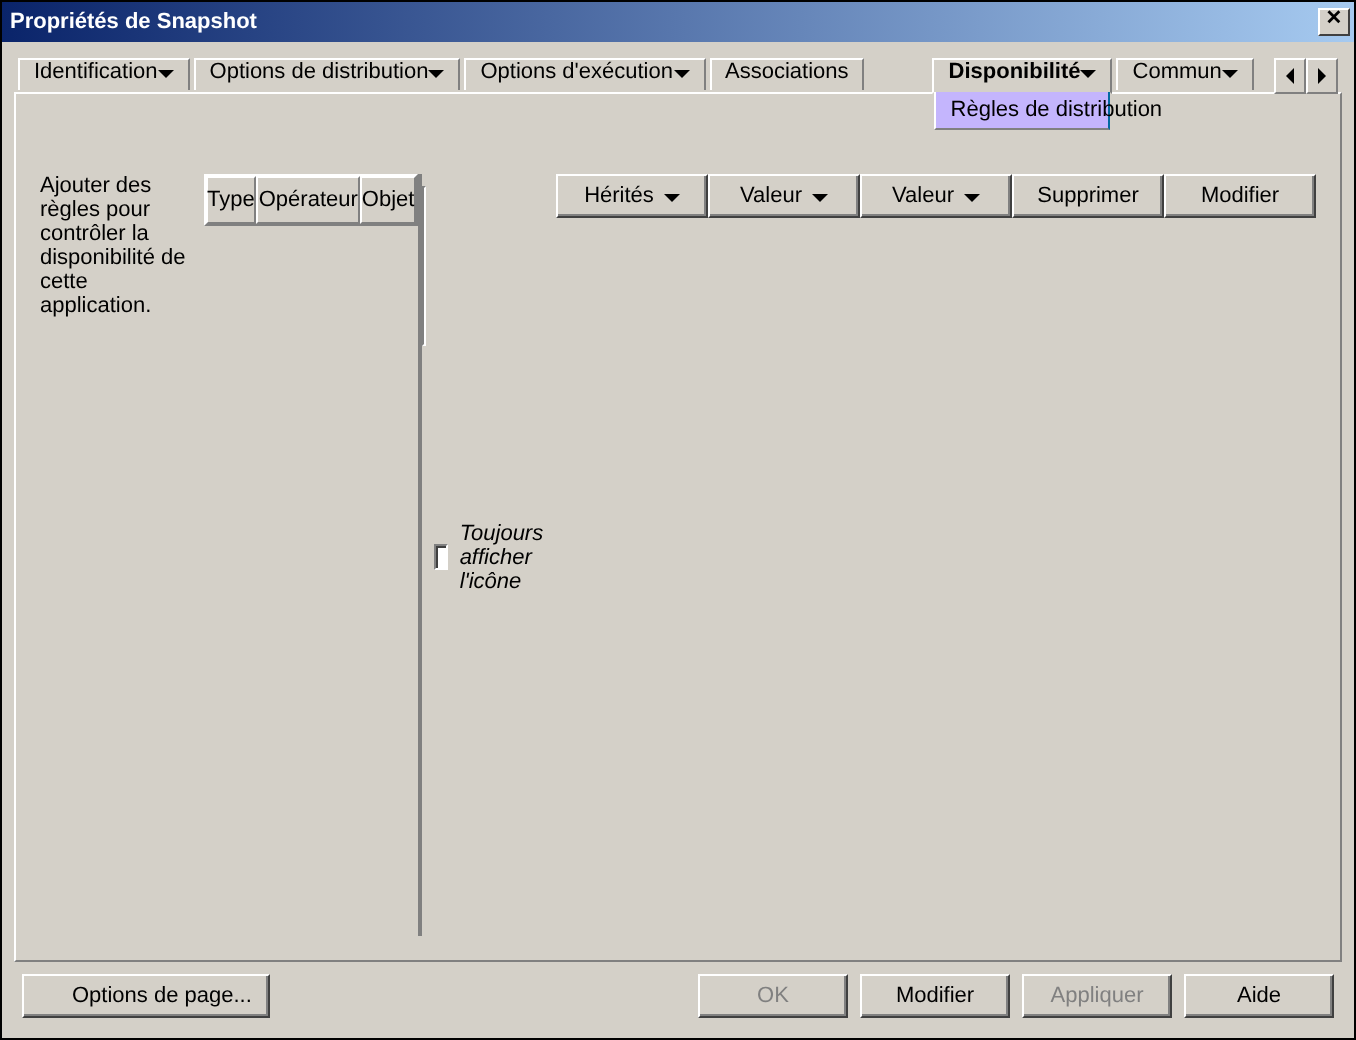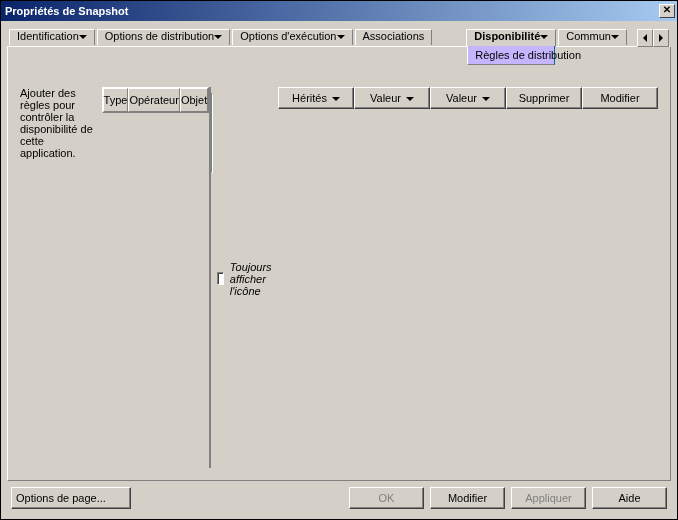--- a/index.html
+++ b/index.html
@@ -216,21 +216,21 @@
   }
   .btn.disabled { color: #808080; cursor: default; }
   .footer {
     display: flex;
     gap: 6px;
     padding: 6px 4px 4px 4px;
     align-items: center;
   }
   .footer-spacer { flex: 1; }
   .footer .btn { min-width: 75px; }
-  .footer .btn.long { min-width: 120px; justify-content: flex-start; padding-left: 4px; }
+  .footer .btn.long { min-width: 120px; justify-content: flex-start; padding-left: 24px; }
 </style>
 </head>
 <body>
 
 <div class="window">
   <div class="titlebar">
     <span>Propriétés de Snapshot</span>
     <div class="close-btn">✕</div>
   </div>
 

